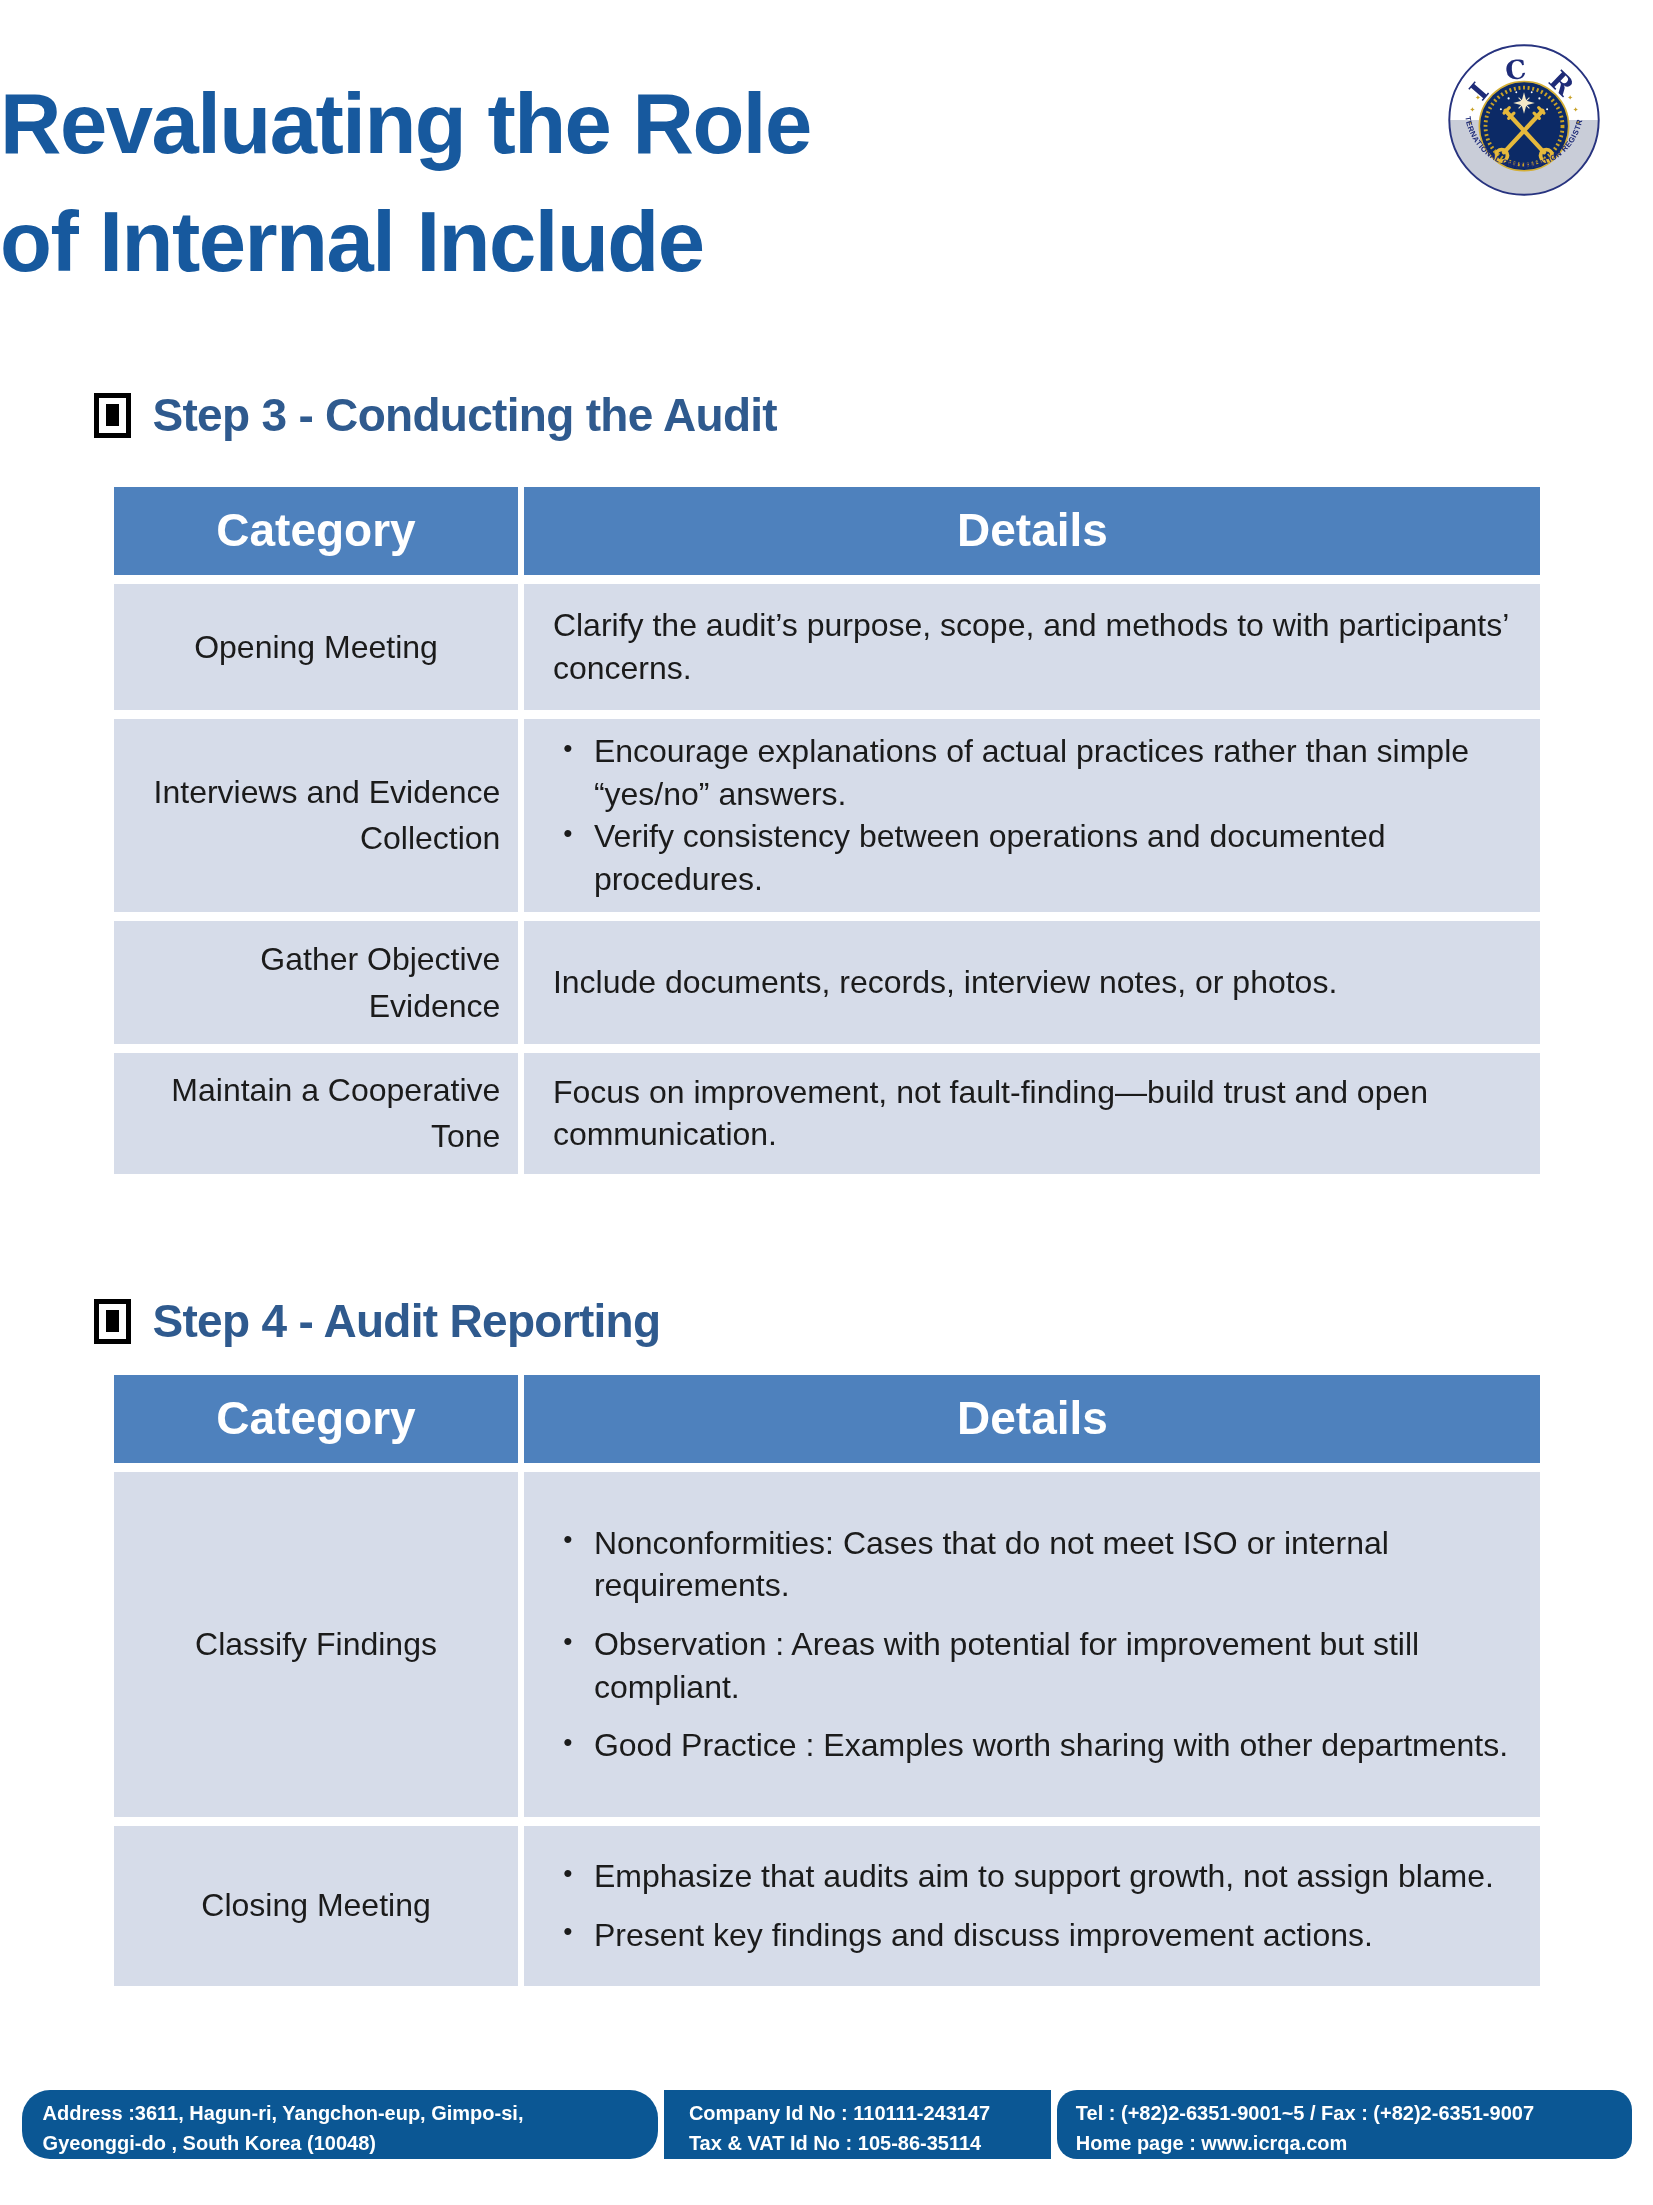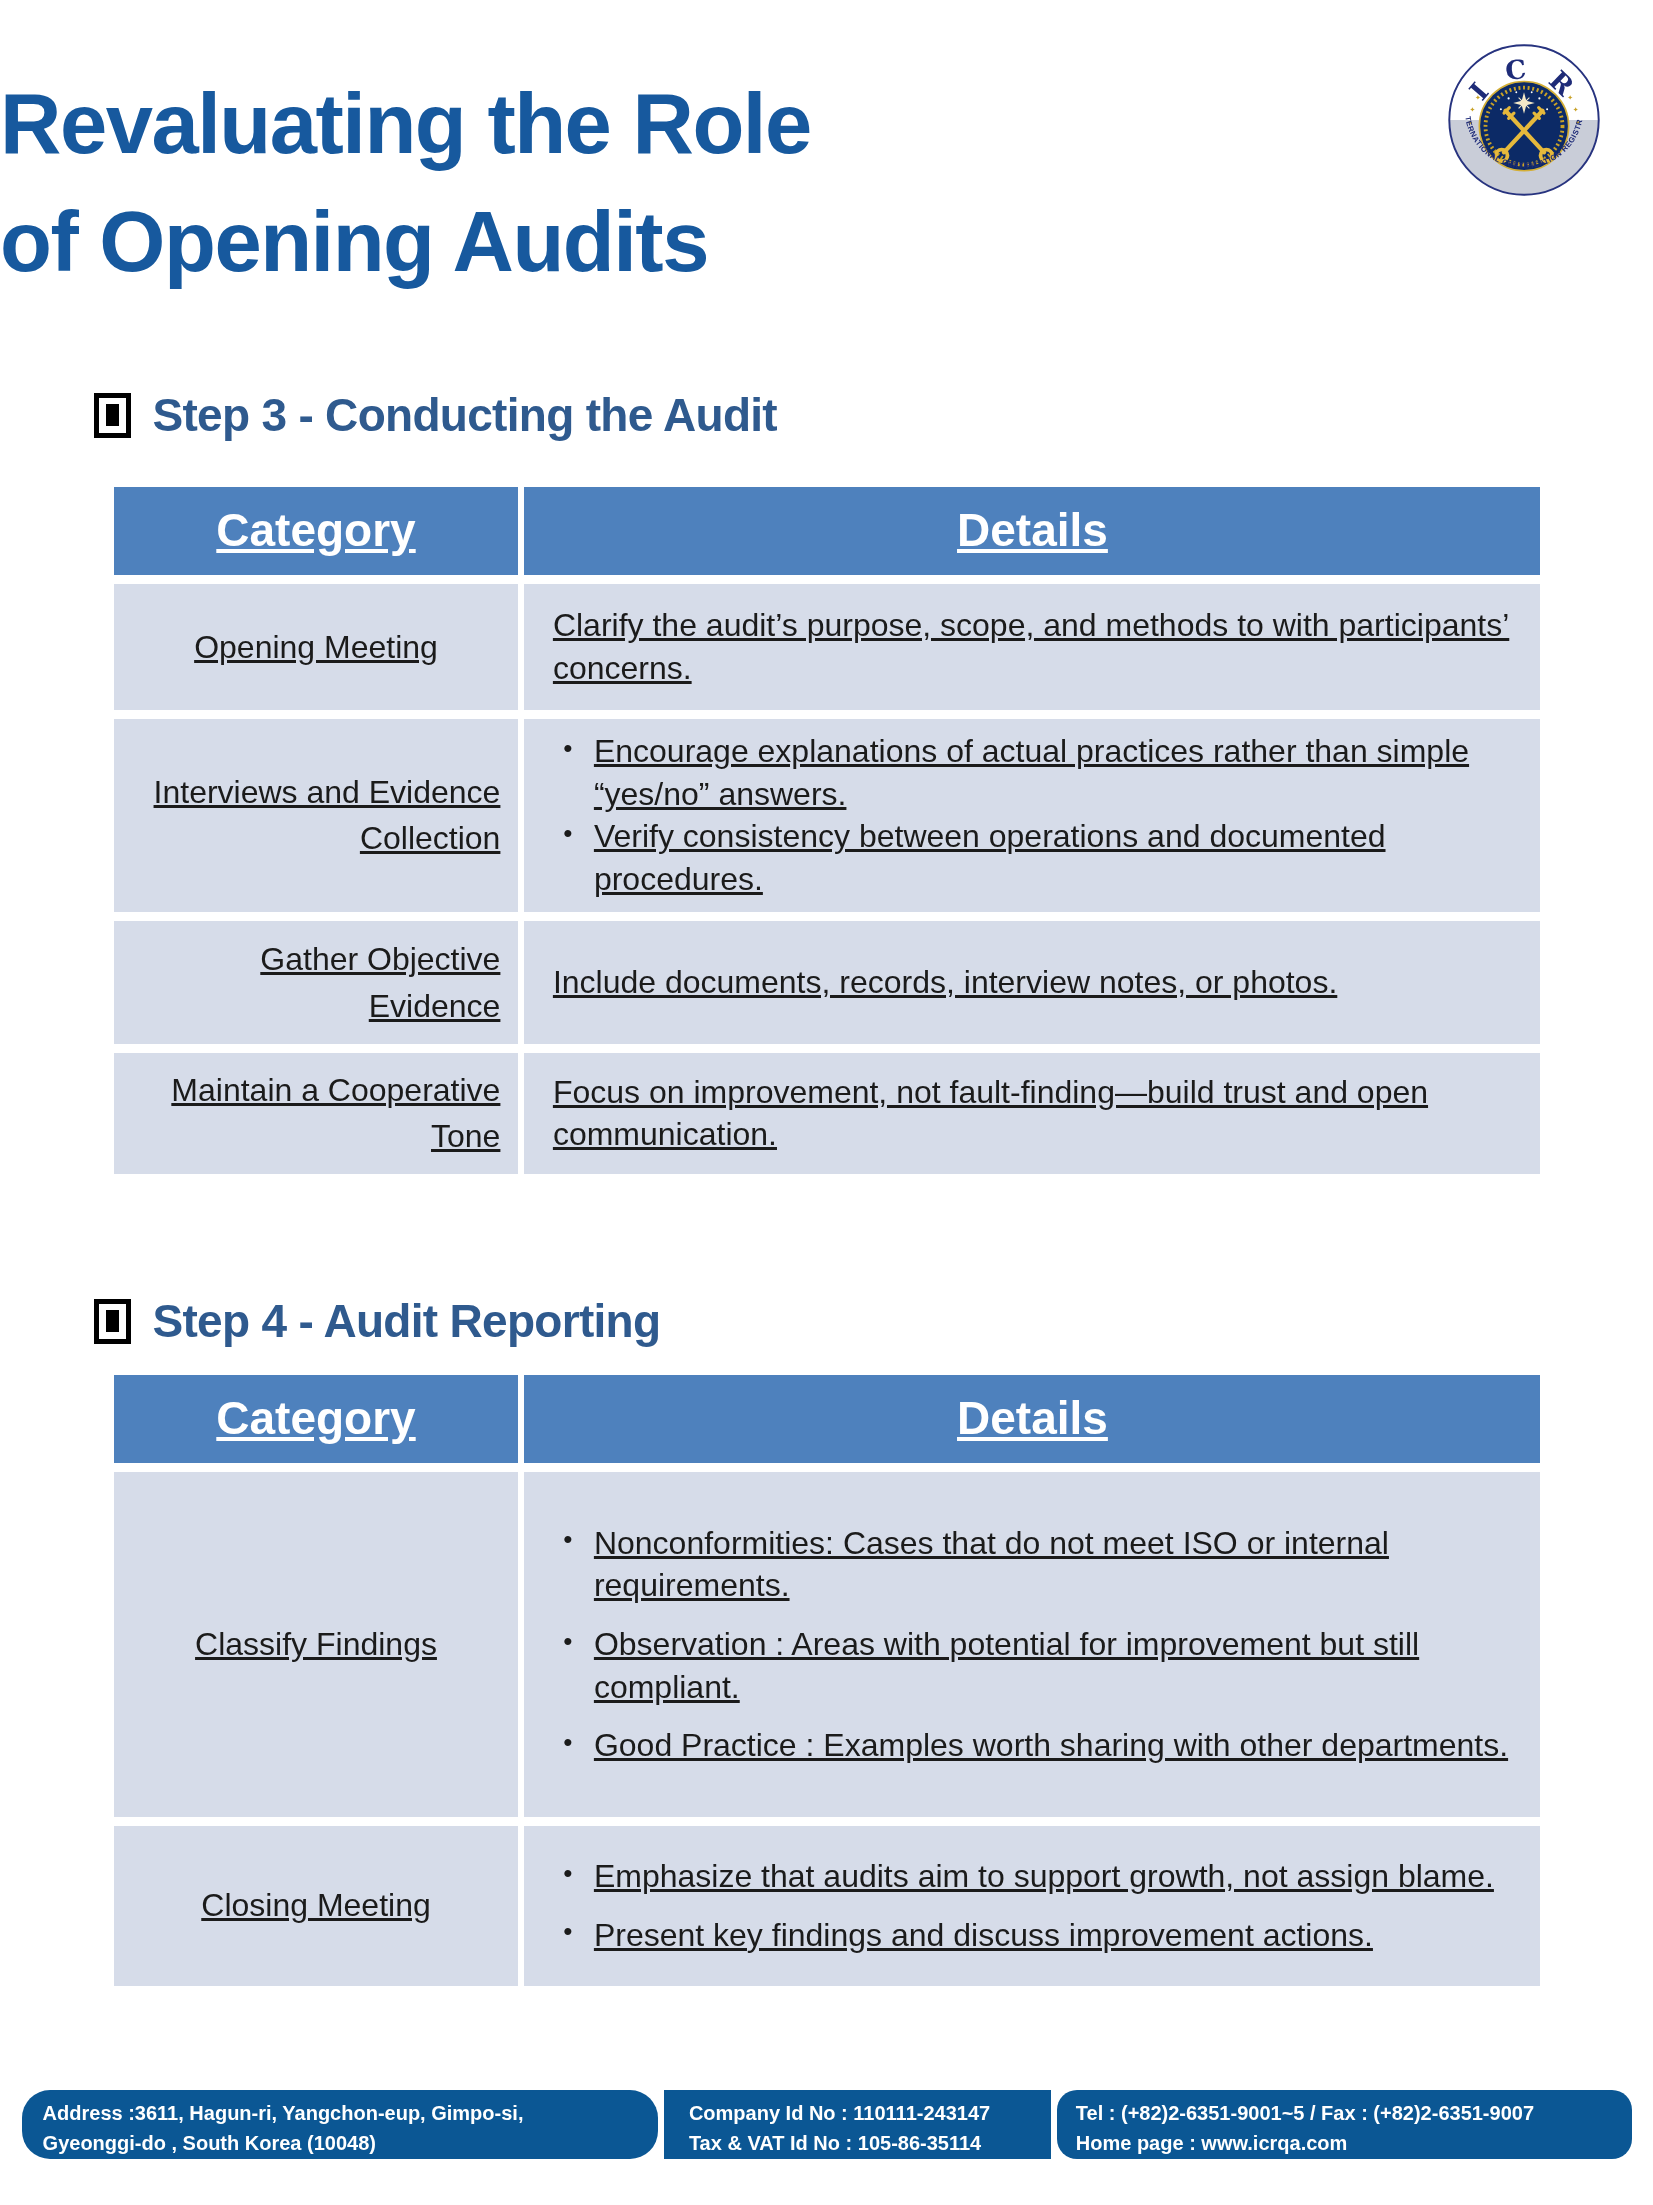--- a/index.html
+++ b/index.html
@@ -29,21 +29,21 @@
     width:26.5px; height:35px; border:5.9px solid #000; background:#fff;
     display:flex; align-items:center; justify-content:center; flex:0 0 auto;
   }
   .sq-in { width:13.2px; height:22px; background:#000; }
 
   
   .tbl { position:absolute; left:114px; width:1426px; }
   .tbl1 { top:487px; }
   .tbl2 { top:1375px; }
   .t-row, .t-head { display:flex; gap:5.9px; margin-bottom:8.8px; }
-  .cell { box-sizing:border-box;text-decoration:underline; }
+  .cell { box-sizing:border-box; }
   .cell.cat {
     flex:0 0 404px; width:404px; display:flex; align-items:center; justify-content:center;
     text-align:right; padding:7.4px 17.6px; line-height:1.45;
   }
   .cell.det {
     flex:1; display:flex; flex-direction:column; justify-content:center;
     padding:11.8px 28px 11.8px 29px; line-height:1.33;
   }
   .t-head .cell {
     background:#4E81BD; color:#ffffff; font-size:46px; font-weight:bold;
@@ -72,21 +72,21 @@
   .f-comp { flex:0 0 387px; padding-left:25px; }
   .f-tel  { flex:1; padding-left:19px;border-radius:20px; }
 </style>
 </head>
 <body>
 
 <div class="page">
 
   <div class="title">
     <div>Revaluating the Role</div>
-    <div>of Opening Audits</div>
+    <div>of Internal Include</div>
   </div>
 
   <div class="logo">
     <svg viewBox="0 0 200 200" width="154" height="154">
       <circle cx="100" cy="100" r="97" fill="#ffffff" stroke="#8a93b8" stroke-width="1"></circle>
       <path d="M 3 100 A 97 97 0 0 0 197 100 Z" fill="#c9cdd8"></path>
       <circle cx="100" cy="100" r="97" fill="none" stroke="#27337f" stroke-width="2.5"></circle>
       <circle cx="100" cy="108" r="58" fill="#0c2a66" stroke="#d4af37" stroke-width="2"></circle>
       <circle cx="100" cy="108" r="50" fill="none" stroke="#c9a227" stroke-width="5" stroke-dasharray="2.5 3.5"></circle>
 

